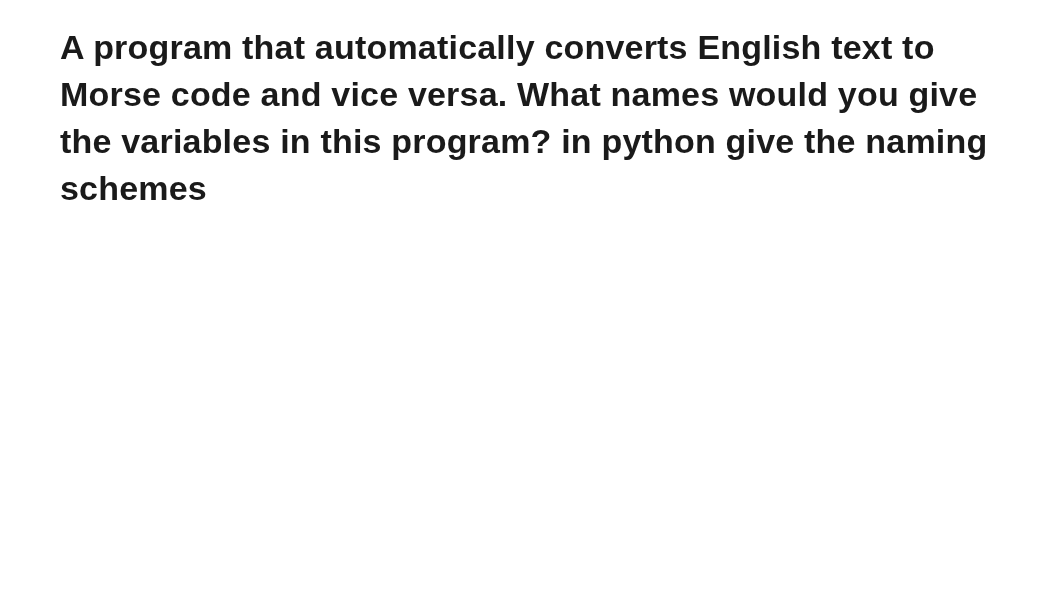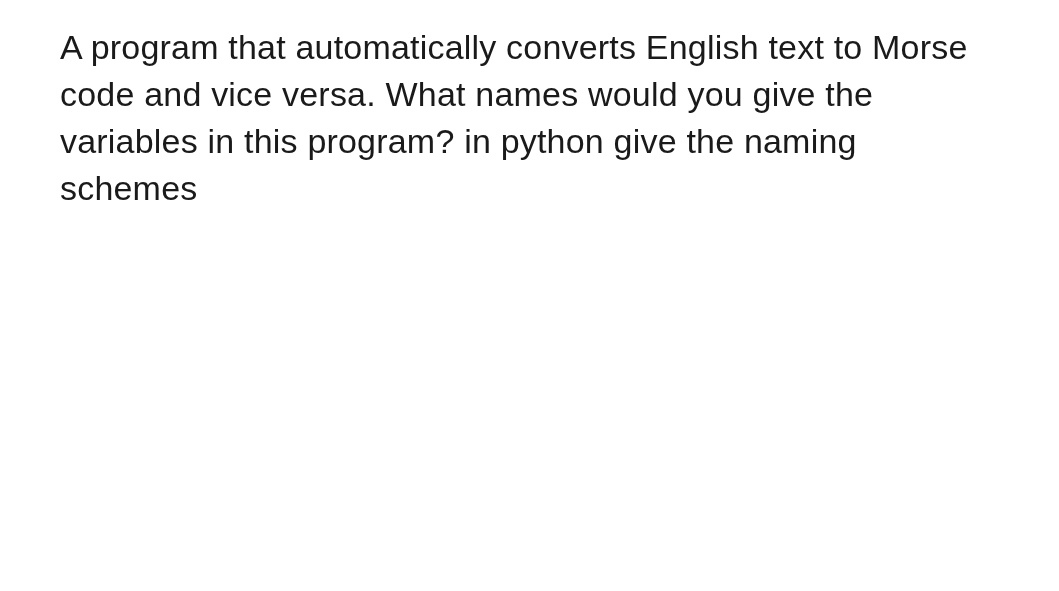--- a/index.html
+++ b/index.html
@@ -11,21 +11,21 @@
       width: 1059px;
       height: 591px;
       background: #ffffff;
       font-family: -apple-system, BlinkMacSystemFont, "Segoe UI", Helvetica, Arial, sans-serif;
       padding: 24px 60px;
     }
     .text-block {
       font-size: 34px;
       line-height: 1.38;
       color: #1a1a1a;
-      font-weight: 400;
+      font-weight: 700;
       letter-spacing: 0.2px;
       max-width: 940px;
     }
   </style>
 </head>
 <body>
 
 <p class="text-block">A program that automatically converts English text to Morse code and vice versa. What names would you give the variables in this program? in python give the naming schemes</p>
 
 </body></html>

